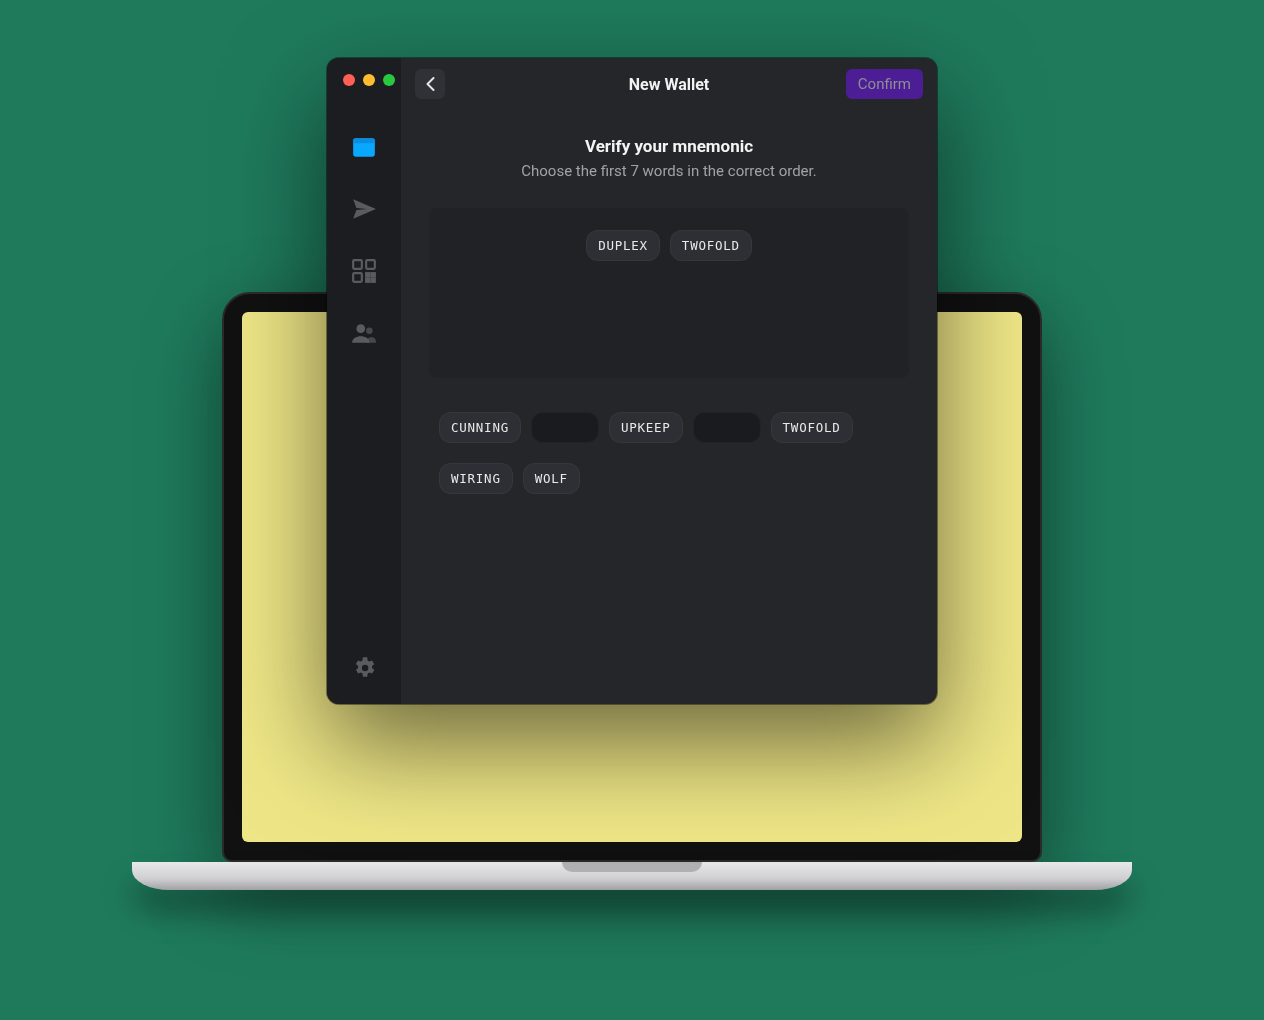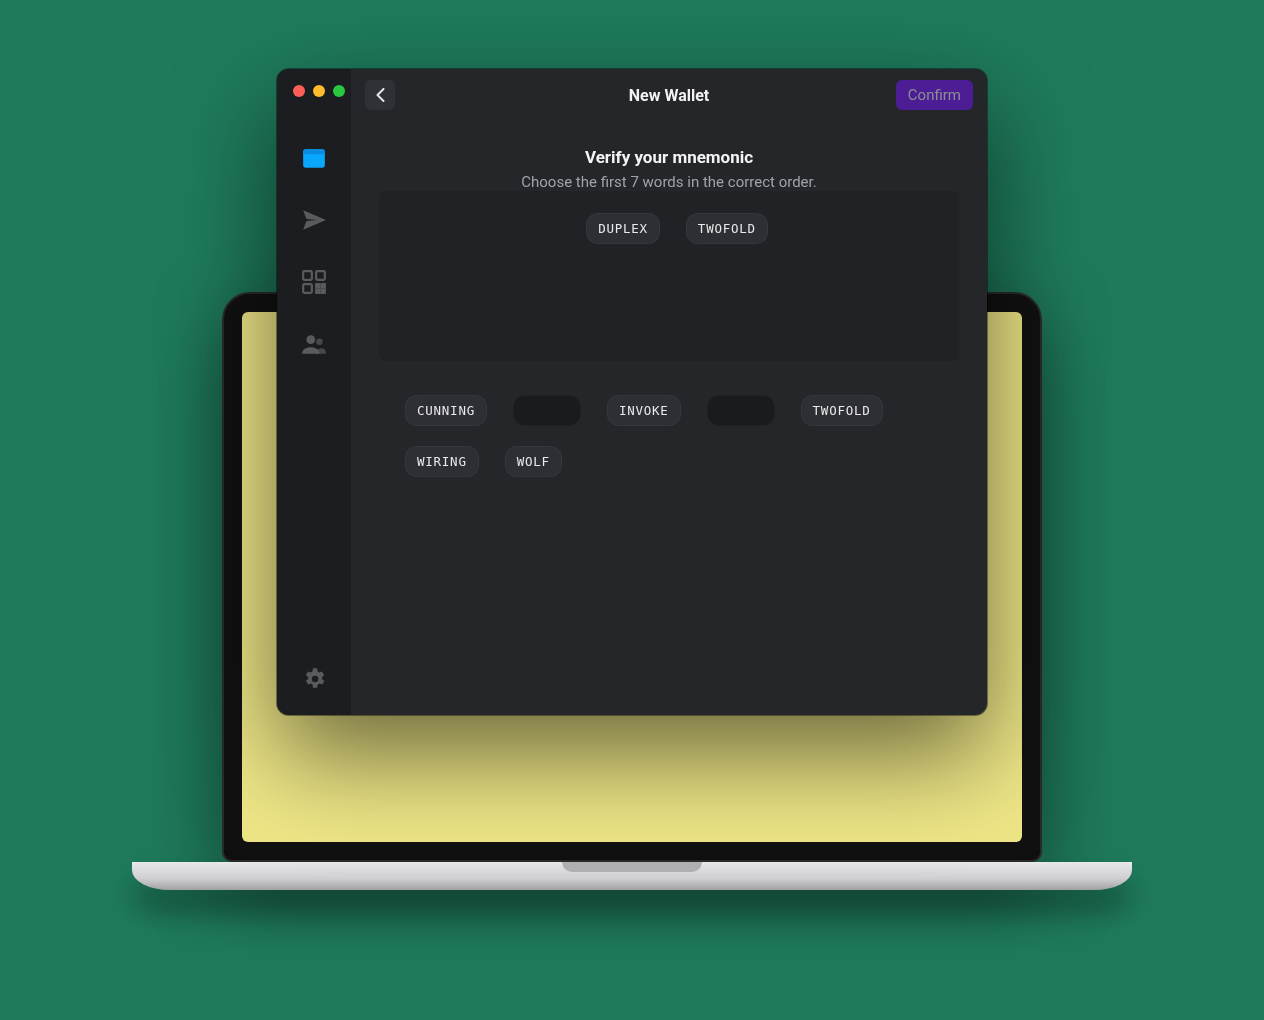--- a/index.html
+++ b/index.html
@@ -53,24 +53,24 @@
     border-radius: 0 0 10px 10px;
     position: absolute;
     top: 0;
     left: 50%;
     transform: translateX(-50%);
   }
 
   
   .app-window {
     position: absolute;
-    top: 69px;
-    left: 50%;
-    transform: translateX(-50%);
-    width: 710px;
+    top: 58px;
+    left: 50%;
+    transform: translateX(-50%);
+    width: 610px;
     height: 646px;
     background: #24262a;
     border-radius: 12px;
     box-shadow: 0 40px 100px rgba(0,0,0,0.55), 0 0 0 1px rgba(0,0,0,0.4);
     display: flex;
     overflow: hidden;
   }
 
   
   .sidebar {
@@ -155,20 +155,21 @@
   }
   .verify-title {
     color: #f4f4f4;
     font-weight: 700;
     font-size: 17px;
     margin-bottom: 6px;
   }
   .verify-sub {
     color: #a0a2a7;
     font-size: 15px;
+    margin-bottom: 28px;
   }
 
   .selected-panel {
     width: 100%;
     background: #202226;
     border-radius: 8px;
     min-height: 170px;
     padding: 22px 18px;
     display: flex;
     flex-wrap: wrap;
@@ -189,21 +190,20 @@
   .chip {
     background: #2d2f34;
     color: #e9e9ea;
     font-family: "SFMono-Regular", ui-monospace, Menlo, Consolas, monospace;
     font-size: 12.5px;
     letter-spacing: 0.06em;
     padding: 7px 11px;
     border-radius: 12px;
     cursor: pointer;
     border: 1px solid rgba(255,255,255,0.04);
-    margin-left: 16px;
   }
   .chip.empty {
     background: #1a1b1f;
     color: transparent;
     min-width: 68px;
     min-height: 30px;
     border: 1px solid rgba(255,255,255,0.03);
   }
 </style>
 </head>
@@ -283,21 +283,21 @@
       <div class="verify-sub">Choose the first 7 words in the correct order.</div>
 
       <div class="selected-panel">
         <div class="chip">DUPLEX</div>
         <div class="chip">TWOFOLD</div>
       </div>
 
       <div class="word-pool">
         <div class="chip">CUNNING</div>
         <div class="chip empty"></div>
-        <div class="chip">INVOKE</div>
+        <div class="chip">UPKEEP</div>
         <div class="chip empty"></div>
         <div class="chip">TWOFOLD</div>
         <div style="flex-basis:100%; height:0;"></div>
         <div class="chip">WIRING</div>
         <div class="chip">WOLF</div>
       </div>
     </div>
   </div>
 </div>
 

